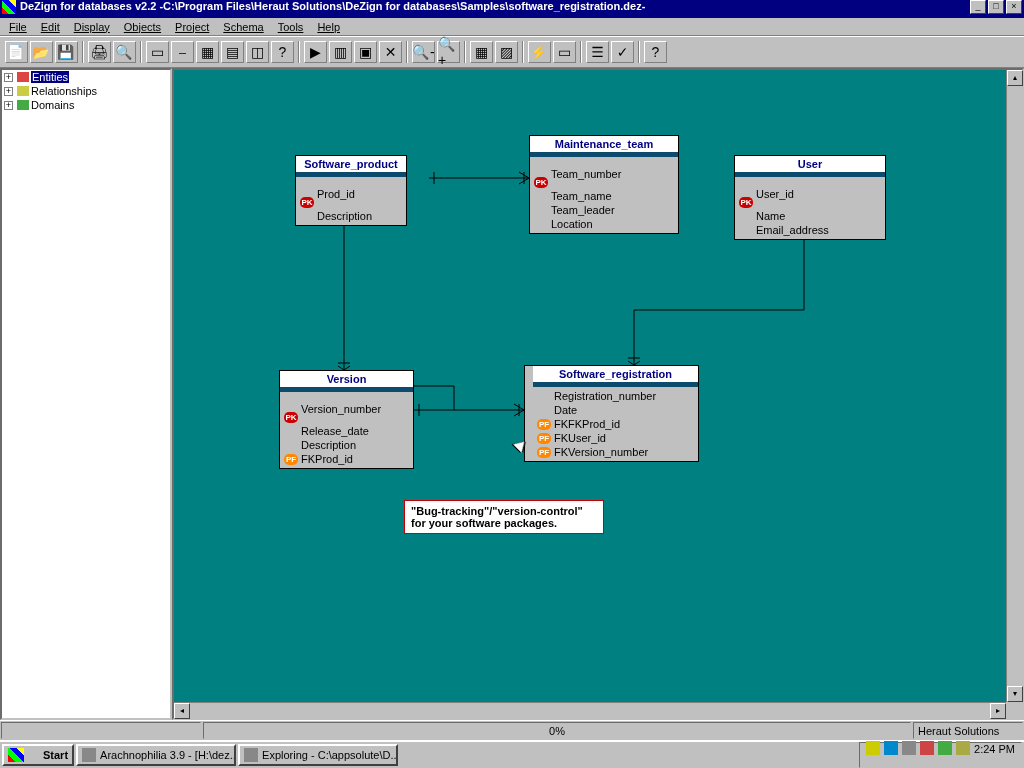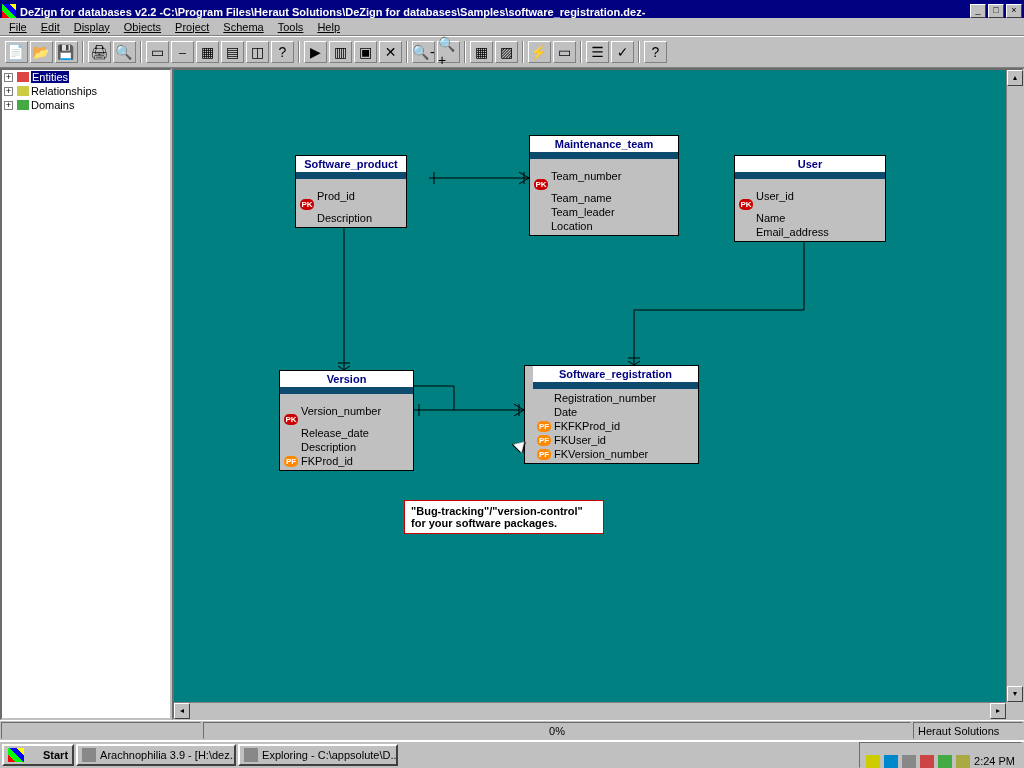--- a/index.html
+++ b/index.html
@@ -1,19 +1,19 @@
 <!DOCTYPE html>
 <html><head>
 <meta charset="utf-8">
 <style>
 * { box-sizing: border-box; margin: 0; padding: 0; }
 body { font-family: "MS Sans Serif", Tahoma, sans-serif; font-size: 11px; background: #c0c0c0; overflow: hidden; width: 1024px; height: 768px; position: relative; }
 
 
-.titlebar { background: #000080; color: white; height: 18px; display: flex; align-items: flex-end; padding: 0 2px; font-weight: bold; font-size: 11px; }
+.titlebar { background: #000080; color: white; height: 18px; display: flex; align-items: flex-start; padding: 0 2px; font-weight: bold; font-size: 11px; }
 .titlebar .icon { width: 14px; height: 14px; margin-right: 4px; background: linear-gradient(45deg,#ff0000 25%,#00ff00 25% 50%,#0000ff 50% 75%,#ffff00 75%); }
 .titlebar .win-btns { margin-left: auto; display: flex; gap: 2px; }
 .win-btn { width: 16px; height: 14px; background: #c0c0c0; border: 1px solid; border-color: #fff #404040 #404040 #fff; font-size: 9px; text-align: center; line-height: 11px; font-family: Marlett, sans-serif; font-weight: normal; color: black;}
 
 
 .menubar { background: #c0c0c0; height: 18px; display: flex; align-items: center; padding: 0 2px; border-bottom: 1px solid #808080; }
 .menubar span { padding: 1px 7px; cursor: default; }
 .menubar span u { text-decoration: underline; }
 
 
@@ -33,21 +33,21 @@
 .ticon.green { background:#4a4; }
 
 .canvas-wrap { flex: 1; border: 2px inset #c0c0c0; position: relative; background: #c0c0c0;}
 .canvas { position: absolute; left: 0; top: 0; right: 16px; bottom: 16px; background: #008080; }
 .scrollbar-v { position: absolute; right: 0; top: 0; width: 16px; bottom: 16px; background: #c0c0c0; border-left:1px solid #808080;}
 .scrollbar-h { position: absolute; left: 0; bottom: 0; right: 16px; height: 16px; background: #c0c0c0; border-top:1px solid #808080;}
 .sb-btn { width:16px; height:16px; background:#c0c0c0; border:1px solid; border-color:#fff #404040 #404040 #fff; font-size:8px; text-align:center; line-height:14px; position:absolute;}
 
 
 .entity { position: absolute; background: #c0c0c0; border: 1px solid black; }
-.entity-title { background: white; color: #000080; font-weight: bold; text-align: center; padding: 2px 4px; border-bottom: 7px solid #0c4a6e; font-size: 11px;}
+.entity-title { background: white; color: #000080; font-weight: bold; text-align: center; padding: 2px 4px; border-bottom: 5px solid #0c4a6e; font-size: 11px;}
 .entity-body { padding: 2px 4px; }
 .attr { display: flex; align-items: center; gap: 3px; font-size: 11px; color: black; padding: 1px 0;}
 .key { display: inline-block; width: 14px; height: 11px; border-radius: 5px; color: white; font-size: 8px; font-weight: bold; text-align: center; line-height: 11px;}
 .key.pk { background: #cc0000; margin-top: 17px; }
 .key.fk { background: #ff8800; }
 .key.none { visibility: hidden; }
 
 .note { position: absolute; background: white; border: 1px solid #cc0000; padding: 4px 6px; font-size: 11px; font-weight: bold; width: 200px;}
 
 svg.rels { position: absolute; left:0; top:0; width:100%; height:100%; pointer-events:none; }
@@ -58,21 +58,21 @@
 .statusbar.upper { bottom: 28px; }
 .status-pane { border: 1px inset #c0c0c0; margin: 1px; padding: 1px 4px; font-size: 11px; display:flex; align-items:center;}
 
 
 .taskbar { position: absolute; bottom: 0; left: 0; right: 0; height: 28px; background: #c0c0c0; border-top: 2px solid #fff; display: flex; align-items: center; padding: 0 2px; }
 .start-btn { height: 22px; border: 2px solid; border-color: #fff #404040 #404040 #fff; padding: 0 4px; display: flex; align-items: center; font-weight: bold; font-size: 11px; gap: 19px;}
 .start-btn .win-icon { width: 16px; height: 14px; background: linear-gradient(45deg,#ff0000 25%,#00ff00 25% 50%,#0000ff 50% 75%,#ffff00 75%);}
 .task-btn { height: 22px; border: 2px solid; border-color: #fff #404040 #404040 #fff; padding: 0 4px; display: flex; align-items: center; font-size: 11px; gap: 4px; margin-left: 2px; flex: 0 0 160px; overflow: hidden; white-space: nowrap; }
 .task-btn.active { border-color: #404040 #fff #fff #404040; background: #dcdcdc; font-weight: bold;}
 .task-btn .ticon2 { width: 14px; height: 14px; background:#888; flex-shrink:0;}
-.tray { margin-left: auto; border: 1px inset #c0c0c0; height: 22px; display: flex; align-items: flex-start; padding: 12px 6px; font-size: 11px; gap: 4px;}
+.tray { margin-left: auto; border: 1px inset #c0c0c0; height: 22px; display: flex; align-items: flex-end; padding: 12px 6px; font-size: 11px; gap: 4px;}
 .tray-icon { width: 14px; height: 14px; }
 
 .cursor { position: absolute; width: 12px; height: 18px; pointer-events: none; z-index: 1000;}
 .cursor::before { content:''; position:absolute; border-left: 2px solid black; border-top: 2px solid black; width:0; height:0; border: 6px solid transparent; border-left: 10px solid white; filter: drop-shadow(1px 1px 0 black) drop-shadow(-1px -1px 0 black); transform: rotate(-45deg);}
 </style>
 </head>
 <body>
 
 <div class="titlebar">
   <div class="icon"></div>

